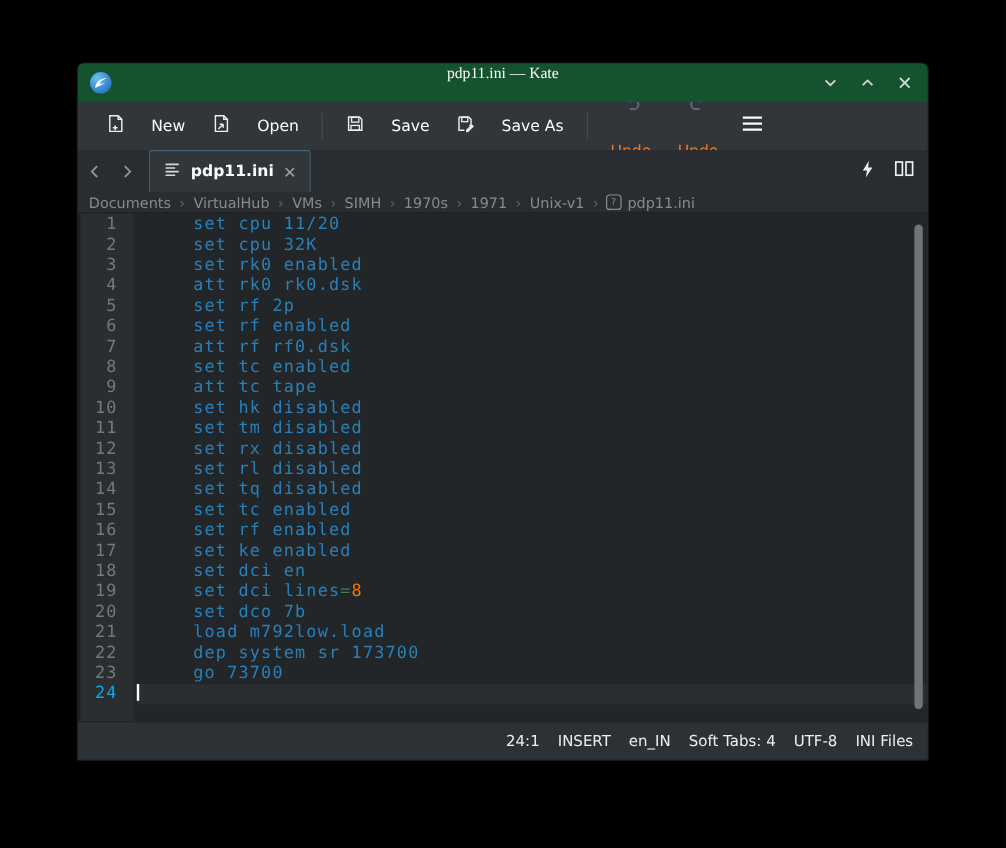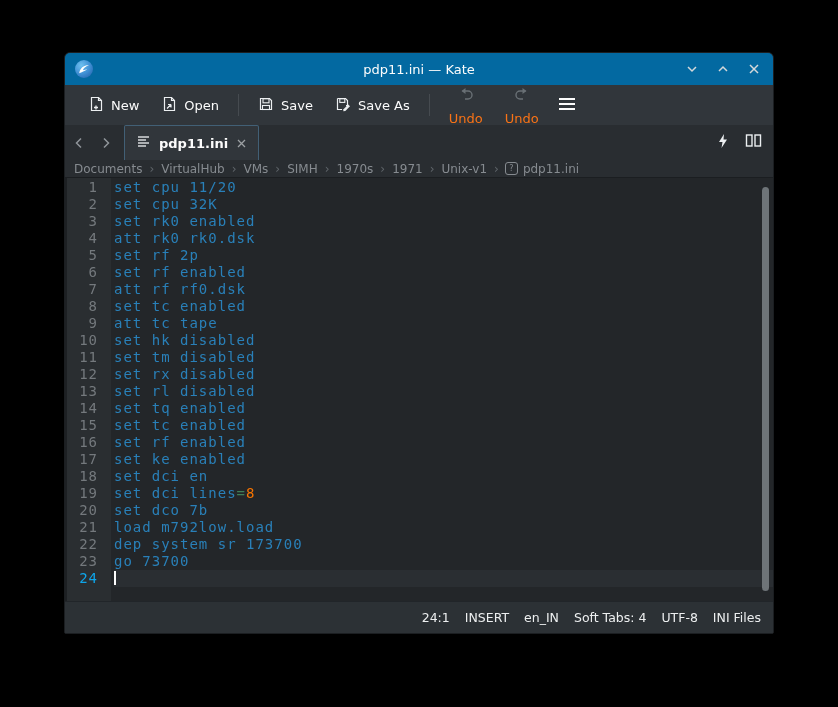--- a/index.html
+++ b/index.html
@@ -6,32 +6,32 @@
   html,body { width:838px; height:707px; background:#000; overflow:hidden;
               font-family:"DejaVu Sans", sans-serif; }
   .stage { position:relative; width:838px; height:707px; background:#000; }
 
   .window { position:absolute; left:64px; top:52px; width:710px; height:582px;
             background:#31363b; border-radius:6px 6px 2px 2px; overflow:hidden;
             display:flex; flex-direction:column; border:1px solid #1b1e21;
             box-shadow:0 8px 30px rgba(0,0,0,.65); }
 
   
-  .titlebar { height:32px; flex:0 0 32px; position:relative; background:#0369a1;
-              display:flex; align-items:center; justify-content:center; }
+  .titlebar { height:32px; flex:0 0 32px; position:relative; background:#14532d;
+              display:flex; align-items:flex-start; justify-content:center;font-family:Liberation Serif, serif; }
   .app-icon { position:absolute; left:9px; top:6px; width:20px; height:20px; }
   .win-title { font-size:13px; color:#fcfcfc; }
   .win-controls { position:absolute; right:12px; top:0; height:100%;
                   display:flex; align-items:center; gap:17px; }
   .win-controls svg { display:block; }
 
   
   .toolbar { height:40px; flex:0 0 40px; background:#31363b; display:flex;
              align-items:center; padding:0 14px; }
-  .tbtn { display:flex; align-items:center; gap:7px; padding:6px 9px;
+  .tbtn { display:flex; align-items:center; gap:22px; padding:6px 9px;
           color:#fcfcfc; font-size:13px; border-radius:3px; }
   .tbtn + .tbtn { margin-left:4px; }
   .tbtn.disabled { color:#f97316;flex-direction:column; }
   .tsep { width:1px; height:22px; background:#464b50; margin:0 10px; flex:0 0 1px; }
   .menu-btn { margin-left:auto; padding:6px; }
 
   
   .tabbar { height:35px; flex:0 0 35px; background:#292d31; display:flex;
             align-items:stretch; }
   .navbtn { width:27px; display:flex; align-items:center; justify-content:center; }
@@ -62,21 +62,21 @@
             padding-top:1px; font-family:"DejaVu Sans Mono", monospace;
             font-size:14px; letter-spacing:1px; }
   .lnum { height:17px; line-height:17px; text-align:right; padding-right:13px;
           color:#74797d; }
   .lnum.cur { color:#0ea5e9; }
   .code { flex:1 1 auto; padding-top:1px; padding-left:3px;
           font-family:"DejaVu Sans Mono", monospace; font-size:14px;
           letter-spacing:1px; }
   .cline { height:17px; line-height:17px; white-space:pre; }
   .cline.current { background:#2a2e32; }
-  .seg.key { color:var(--syntax-key,#2980b9); }
+  .seg.key { color:var(--syntax-key,#2980b9);margin-left:47px; }
   .seg.op  { color:var(--syntax-operator,#3f8058); }
   .seg.num { color:var(--syntax-number,#f67400); }
   .cursor { display:inline-block; width:2px; height:14px; background:#fcfcfc;
             vertical-align:-2px; }
   .scrollbar-thumb { position:absolute; right:4px; top:9px; width:7px;
                      height:404px; border-radius:4px; background:#6e7478; }
 
   
   .statusbar { height:32px; flex:0 0 32px; background:#2c3135;
                border-top:1px solid #212529; display:flex; align-items:center;
@@ -296,21 +296,21 @@
           <div class="cline"><span class="seg key">att rk0 rk0.dsk</span></div>
           <div class="cline"><span class="seg key">set rf 2p</span></div>
           <div class="cline"><span class="seg key">set rf enabled</span></div>
           <div class="cline"><span class="seg key">att rf rf0.dsk</span></div>
           <div class="cline"><span class="seg key">set tc enabled</span></div>
           <div class="cline"><span class="seg key">att tc tape</span></div>
           <div class="cline"><span class="seg key">set hk disabled</span></div>
           <div class="cline"><span class="seg key">set tm disabled</span></div>
           <div class="cline"><span class="seg key">set rx disabled</span></div>
           <div class="cline"><span class="seg key">set rl disabled</span></div>
-          <div class="cline"><span class="seg key">set tq enabled</span></div>
+          <div class="cline"><span class="seg key">set tq disabled</span></div>
           <div class="cline"><span class="seg key">set tc enabled</span></div>
           <div class="cline"><span class="seg key">set rf enabled</span></div>
           <div class="cline"><span class="seg key">set ke enabled</span></div>
           <div class="cline"><span class="seg key">set dci en</span></div>
           <div class="cline"><span class="seg key">set dci lines</span><span class="seg op">=</span><span class="seg num">8</span></div>
           <div class="cline"><span class="seg key">set dco 7b</span></div>
           <div class="cline"><span class="seg key">load m792low.load</span></div>
           <div class="cline"><span class="seg key">dep system sr 173700</span></div>
           <div class="cline"><span class="seg key">go 73700</span></div>
           <div class="cline current"><span class="cursor"></span></div>

